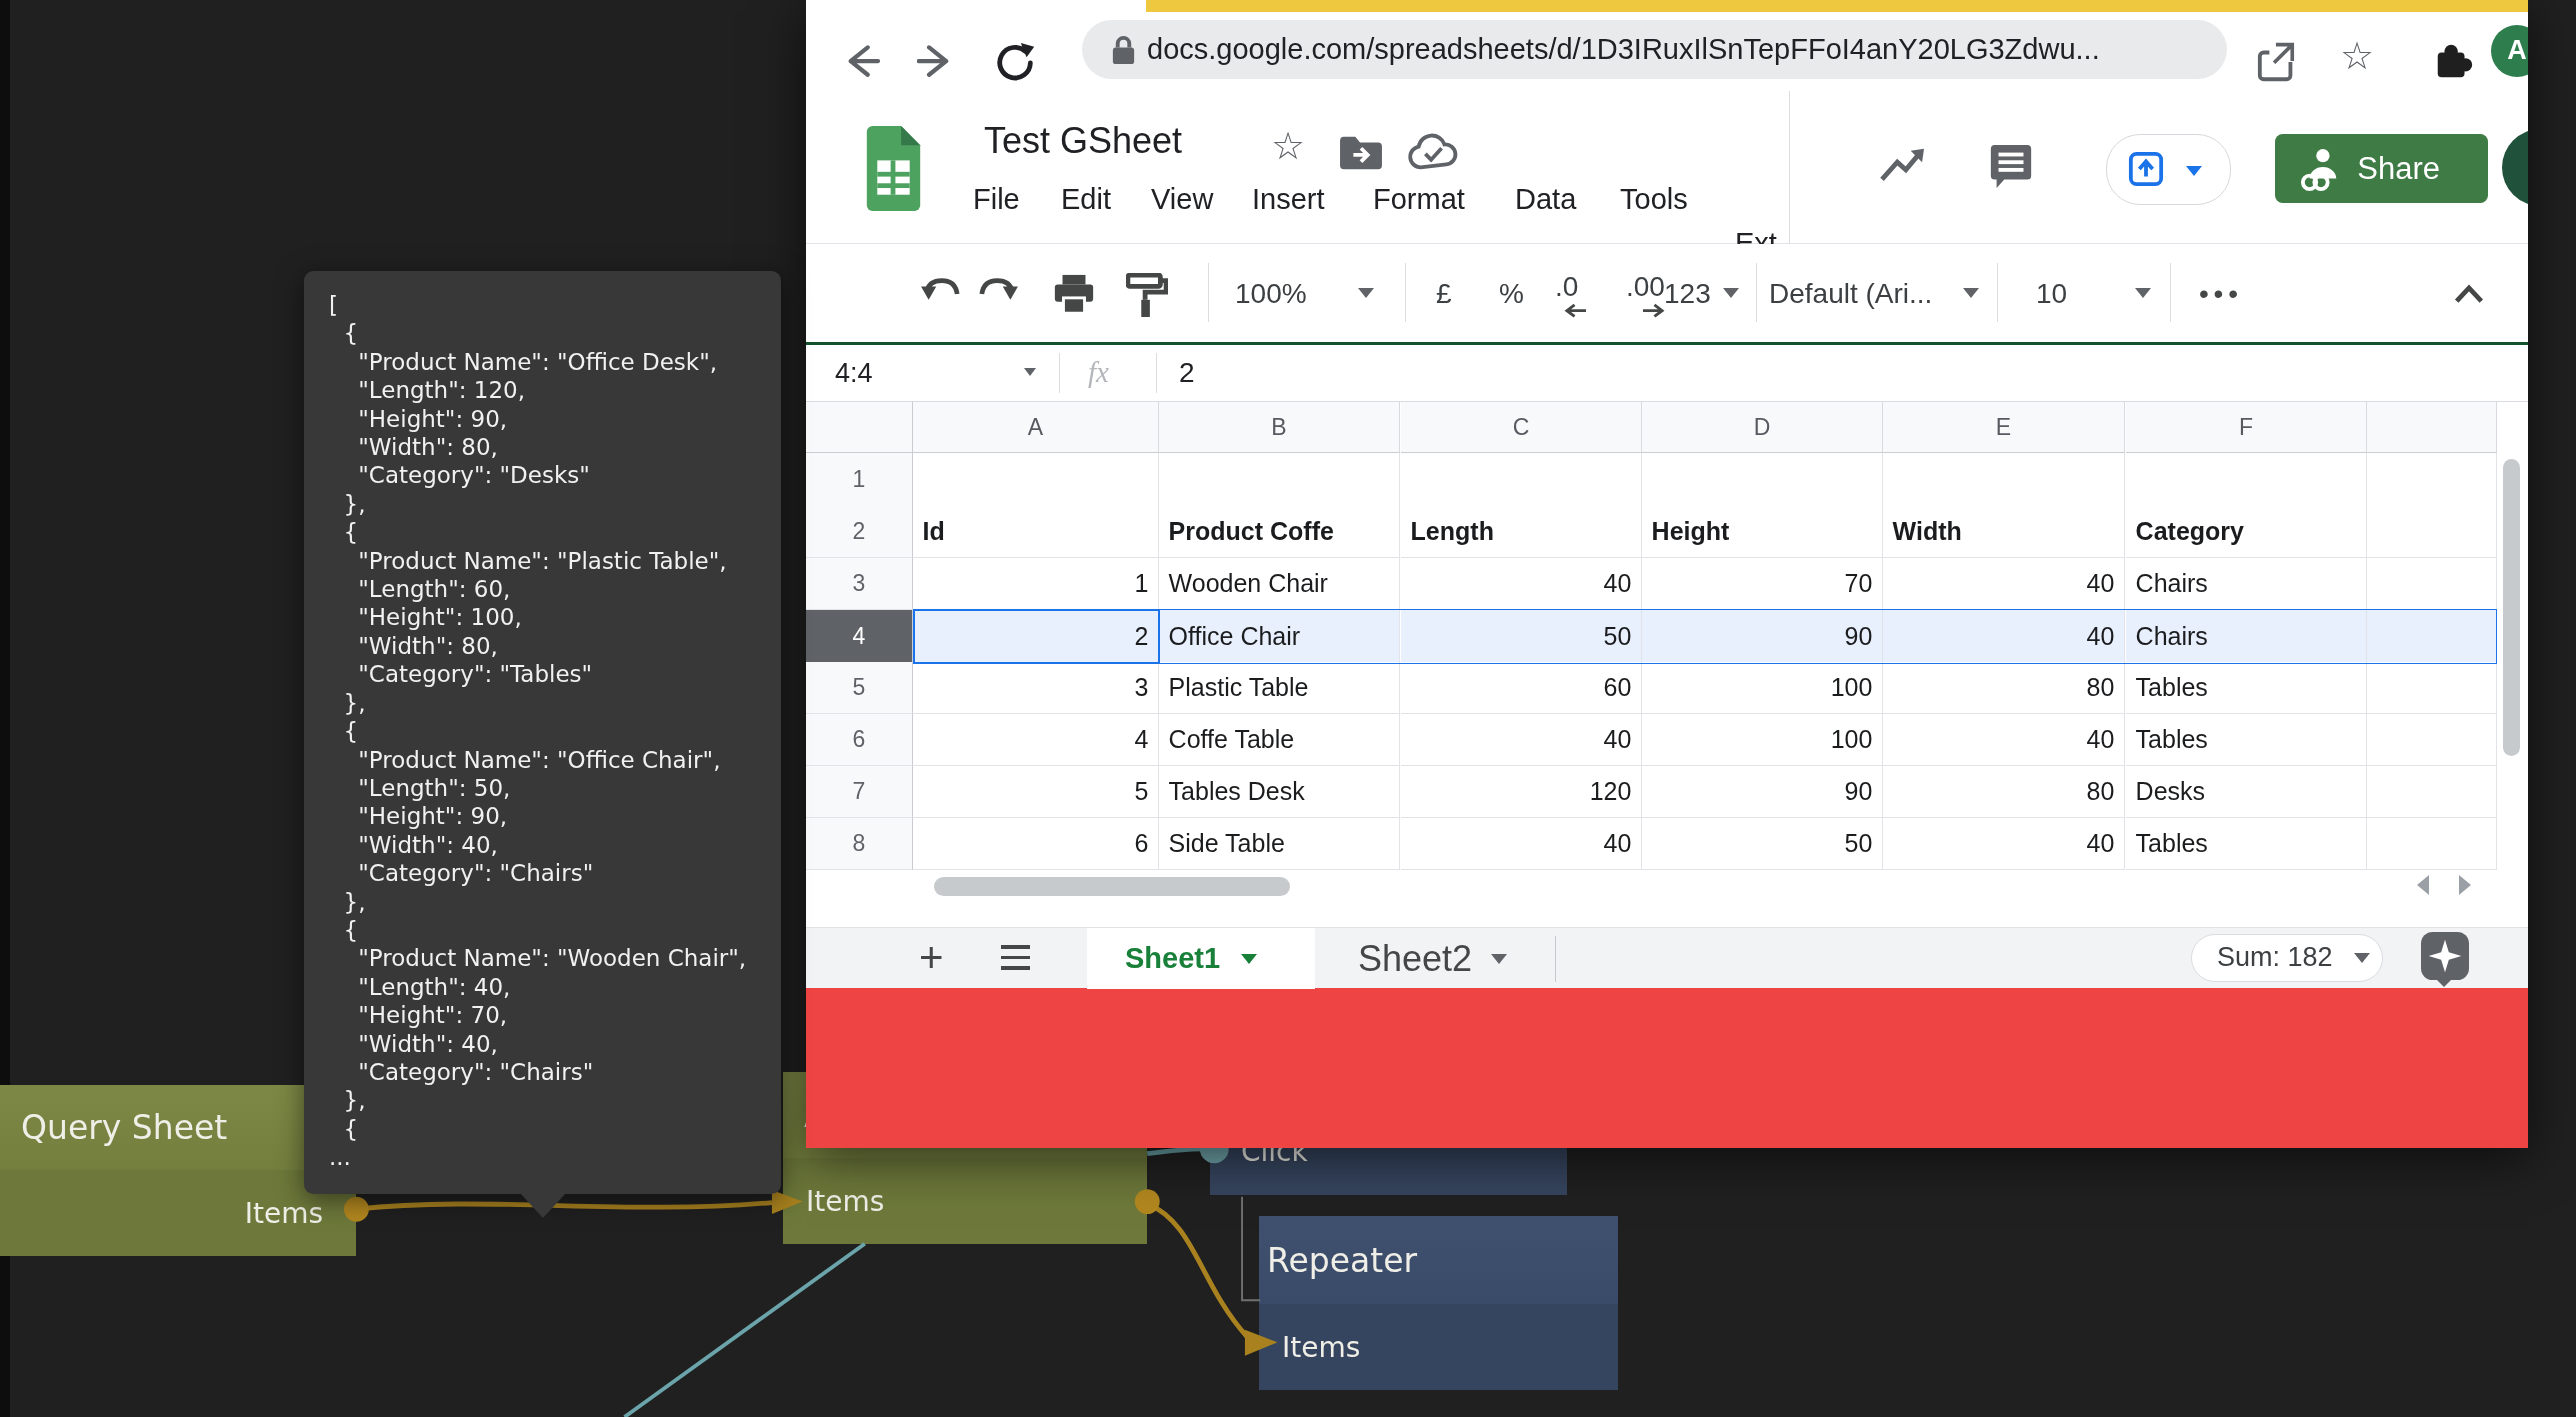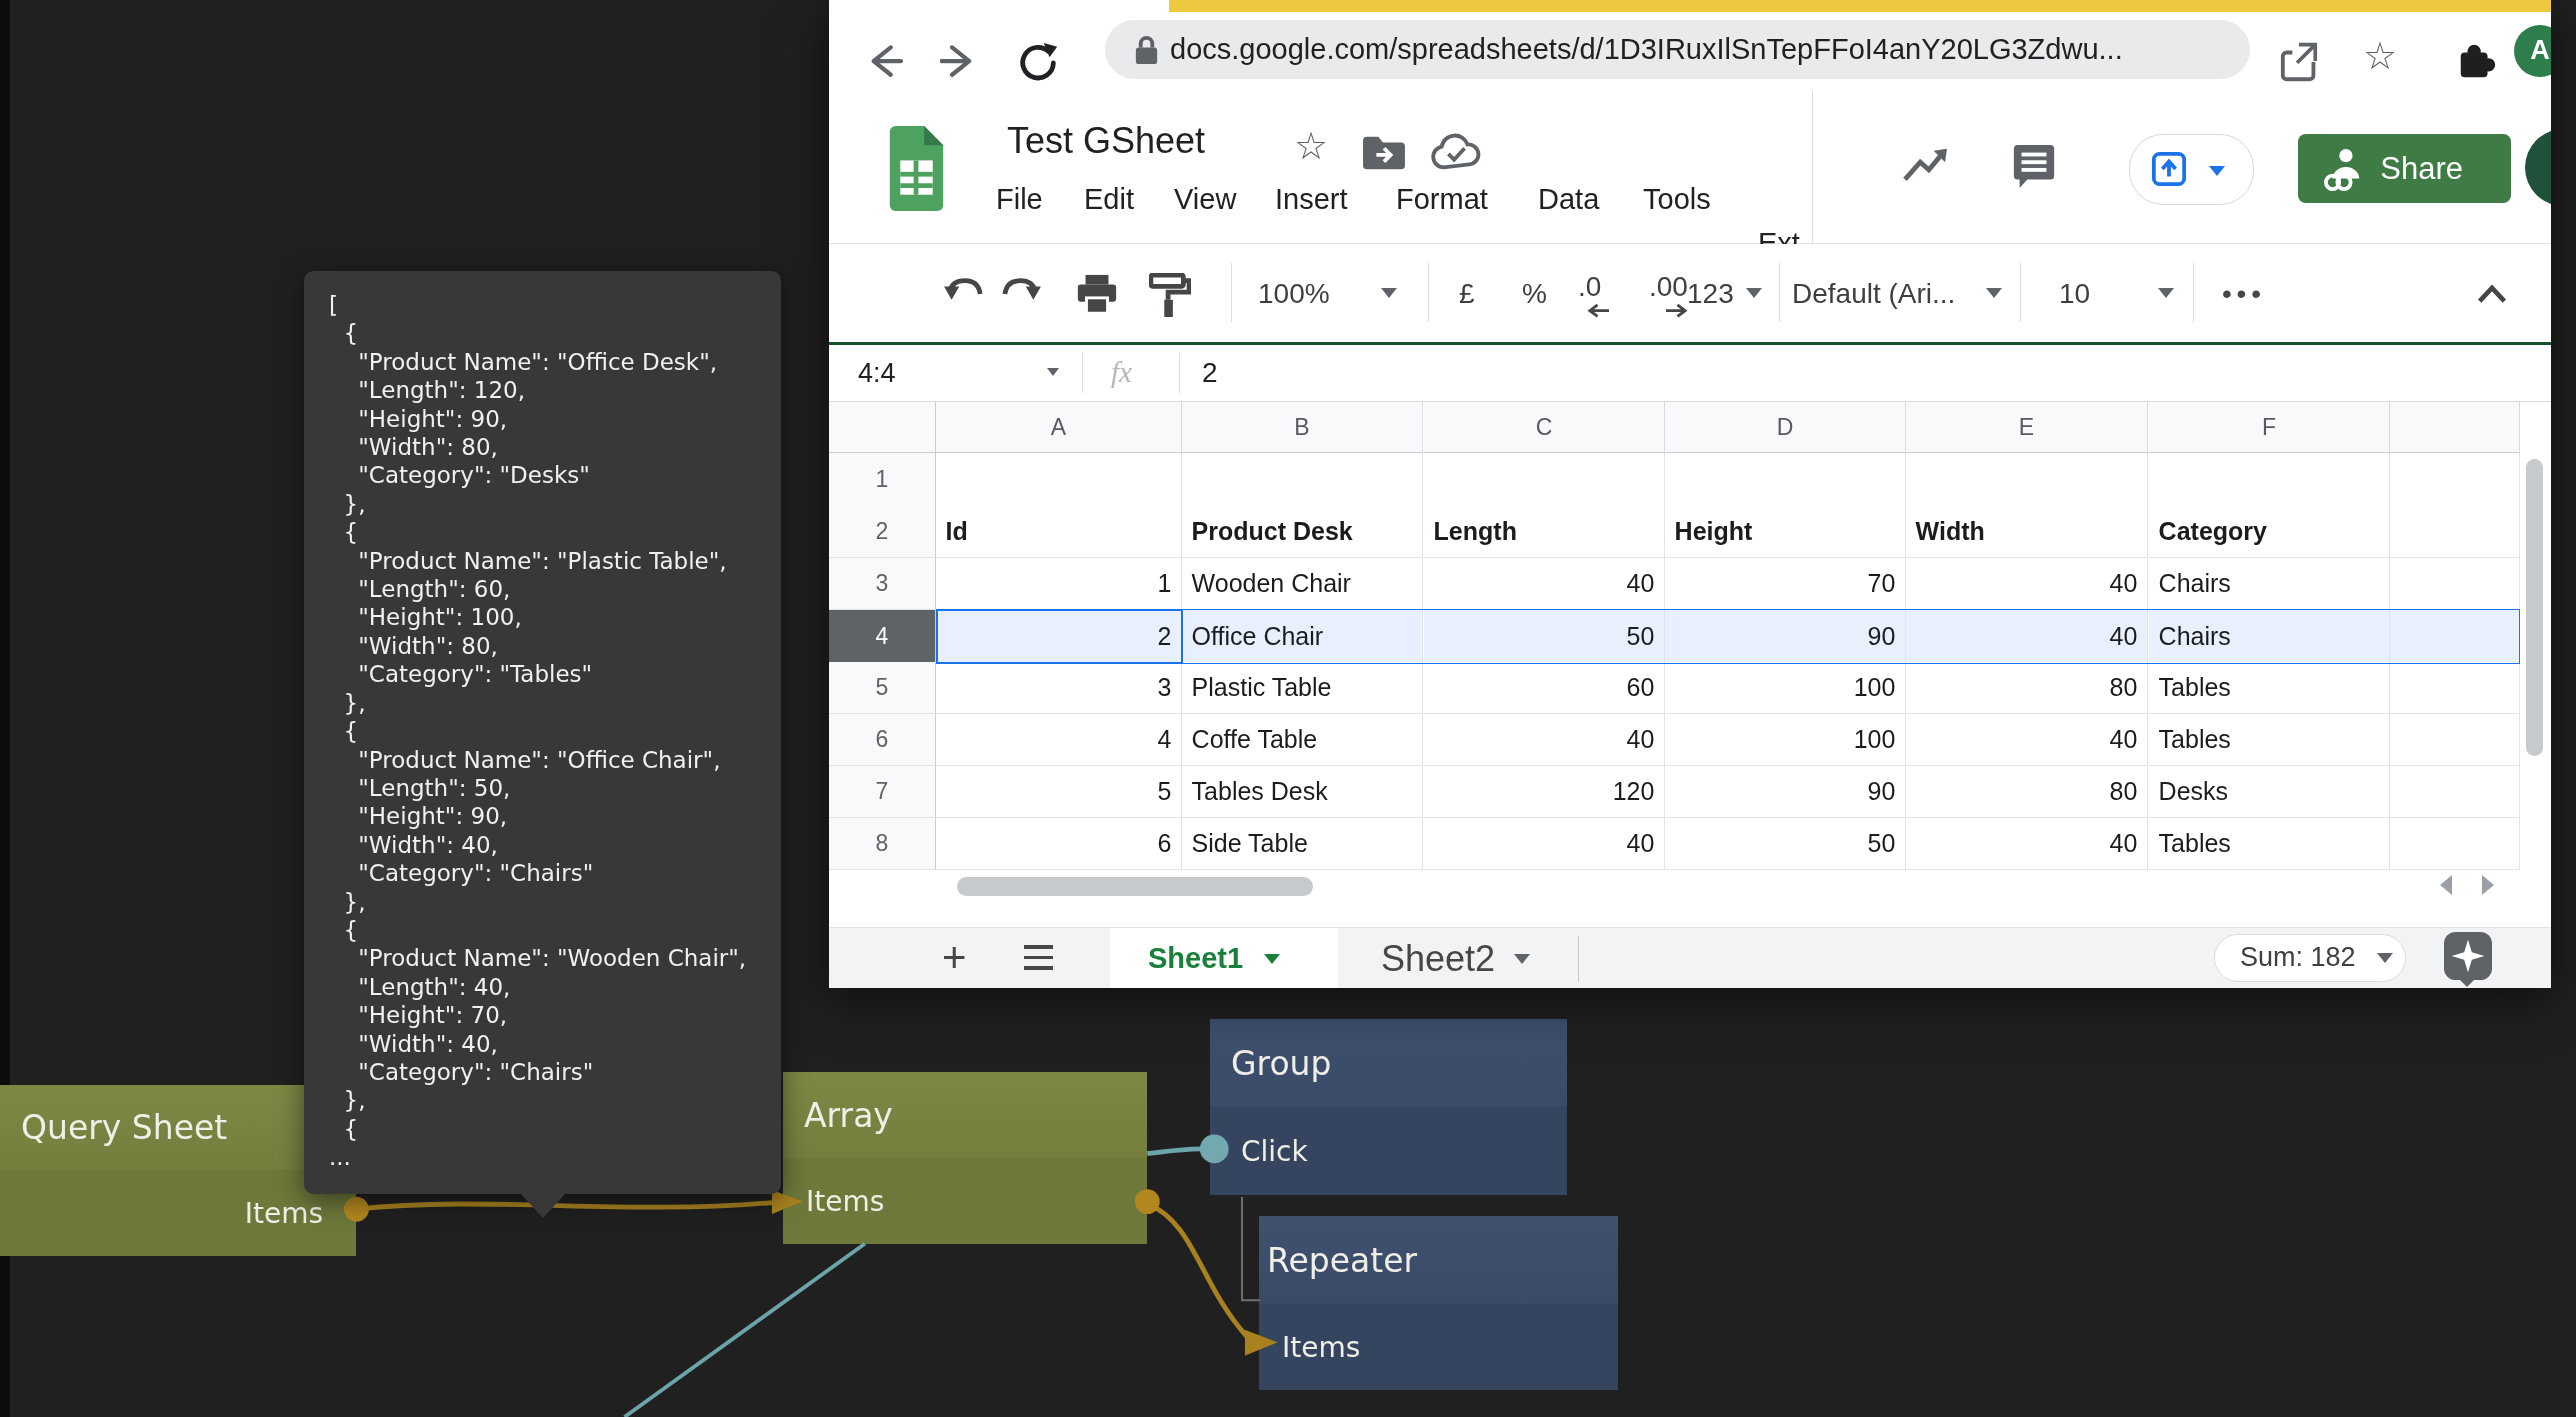--- a/index.html
+++ b/index.html
@@ -18,21 +18,21 @@
   .navy .title{background:linear-gradient(#40506f,#3a4a69);}
   .navy .port{background:#36455f;}
 
   #tooltip{left:304px;top:271px;width:477px;height:923px;background:#383838;border-radius:9.6px;
            z-index:5;padding:20px 0 0 25px;box-sizing:border-box;box-shadow:0 5.7px 27px rgba(0,0,0,.5);}
   #tooltip .jline{white-space:pre;font-family:"DejaVu Sans",sans-serif;font-size:23px;line-height:28.4px;color:#f1f1f1;}
   #tooltip-pointer{left:520px;top:1193px;width:0;height:0;border-left:23px solid transparent;
            border-right:23px solid transparent;border-top:25px solid #383838;z-index:5;}
 
   
-  #window{left:829px;top:0;width:1722px;height:988px;background:#fca5a5;overflow:hidden;z-index:4;
+  #window{left:806px;top:0;width:1722px;height:1148px;background:#ef4444;overflow:hidden;z-index:4;
           box-shadow:0 9.6px 48px rgba(0,0,0,.6);}
   #topstrip{left:0;top:0;width:1722px;height:11.5px;background:#ffffff;}
   #topstrip-yellow{left:340px;top:0;width:1382px;height:11.5px;background:#eec83e;}
   #chrome{left:0;top:11.5px;width:1722px;height:79px;background:#fff;border-bottom:1px solid #e4e6e8;}
   #url-pill{left:276px;top:8.6px;width:1145px;height:59px;border-radius:30px;background:#e9eaec;}
   #avatar{left:1685px;top:13.4px;width:52px;height:52px;border-radius:50%;background:#2d7d4d;color:#fff;
           font-size:27px;font-weight:bold;display:flex;align-items:center;justify-content:center;}
   .glyph-star{font-size:38px;color:#5f6368;line-height:38px;}
 
   #header{left:0;top:91px;width:1722px;height:153px;background:#fff;border-bottom:1px solid #e0e3e7;box-sizing:border-box;}
@@ -341,21 +341,21 @@
           <div class="rh" style="top: 51px; height: 53px;">1</div>
           <div class="cell" style="left: 107px; width: 246px; top: 51px; height: 53px; justify-content: flex-end;"></div>
           <div class="cell" style="left: 353px; width: 241px; top: 51px; height: 53px; justify-content: flex-start;"></div>
           <div class="cell" style="left: 595px; width: 241px; top: 51px; height: 53px; justify-content: flex-end;"></div>
           <div class="cell" style="left: 836px; width: 241px; top: 51px; height: 53px; justify-content: flex-end;"></div>
           <div class="cell" style="left: 1077px; width: 242px; top: 51px; height: 53px; justify-content: flex-end;"></div>
           <div class="cell" style="left: 1320px; width: 241px; top: 51px; height: 53px; justify-content: flex-start;"></div>
           <div class="cell" style="left: 1561px; width: 130px; top: 51px; height: 53px; justify-content: flex-start;"></div>
           <div class="rh" style="top: 103px; height: 53px;">2</div>
           <div class="cell hdr" style="left: 107px; width: 246px; top: 103px; height: 53px; justify-content: flex-start;">Id</div>
-          <div class="cell hdr" style="left: 353px; width: 241px; top: 103px; height: 53px; justify-content: flex-start;">Product Desk</div>
+          <div class="cell hdr" style="left: 353px; width: 241px; top: 103px; height: 53px; justify-content: flex-start;">Product Coffe</div>
           <div class="cell hdr" style="left: 595px; width: 241px; top: 103px; height: 53px; justify-content: flex-start;">Length</div>
           <div class="cell hdr" style="left: 836px; width: 241px; top: 103px; height: 53px; justify-content: flex-start;">Height</div>
           <div class="cell hdr" style="left: 1077px; width: 242px; top: 103px; height: 53px; justify-content: flex-start;">Width</div>
           <div class="cell hdr" style="left: 1320px; width: 241px; top: 103px; height: 53px; justify-content: flex-start;">Category</div>
           <div class="cell hdr" style="left: 1561px; width: 130px; top: 103px; height: 53px; justify-content: flex-start;"></div>
           <div class="rh" style="top: 156px; height: 52px;">3</div>
           <div class="cell" style="left: 107px; width: 246px; top: 156px; height: 52px; justify-content: flex-end;">1</div>
           <div class="cell" style="left: 353px; width: 241px; top: 156px; height: 52px; justify-content: flex-start;">Wooden Chair</div>
           <div class="cell" style="left: 595px; width: 241px; top: 156px; height: 52px; justify-content: flex-end;">40</div>
           <div class="cell" style="left: 836px; width: 241px; top: 156px; height: 52px; justify-content: flex-end;">70</div>

